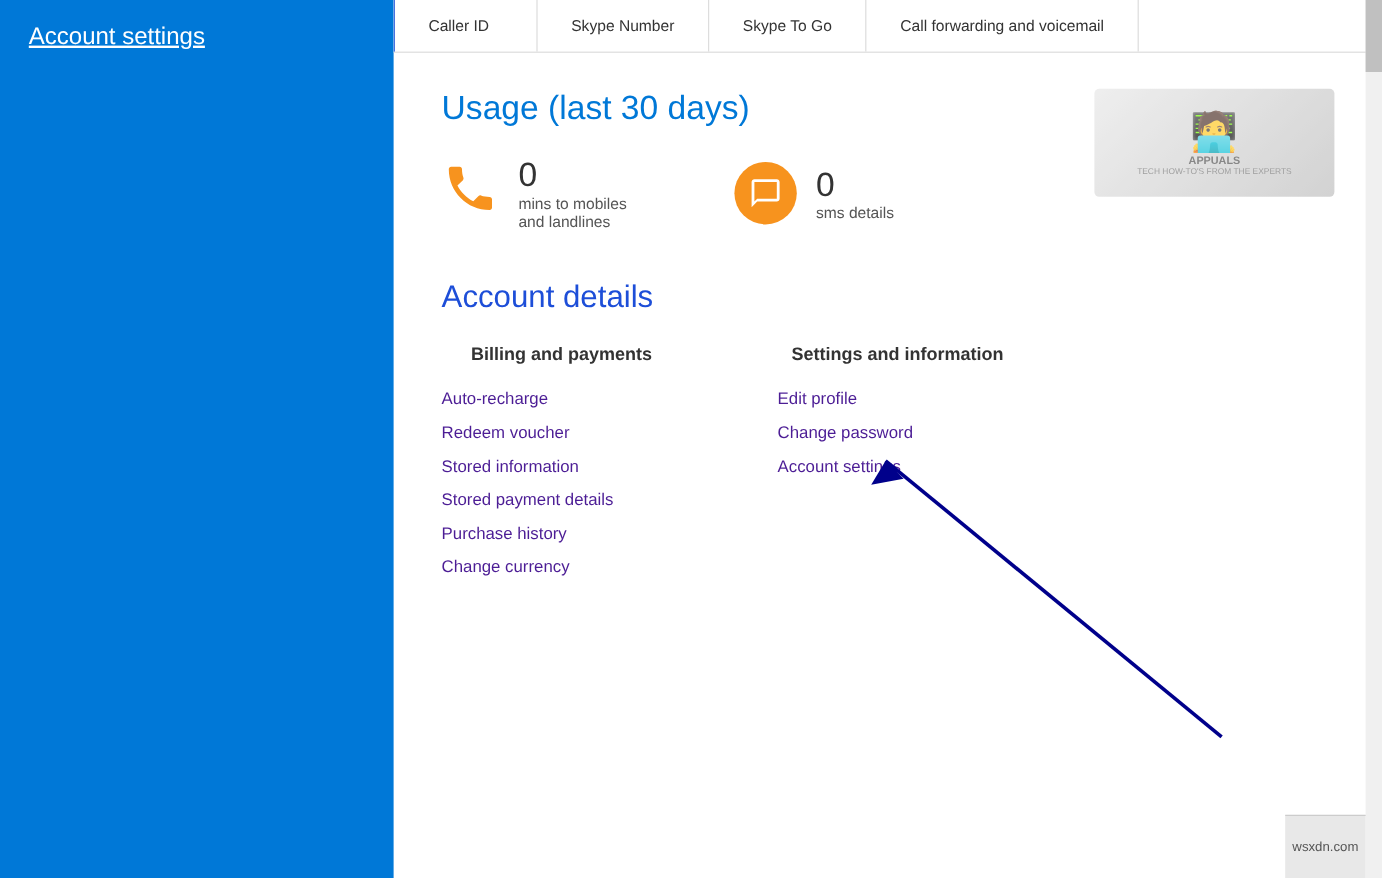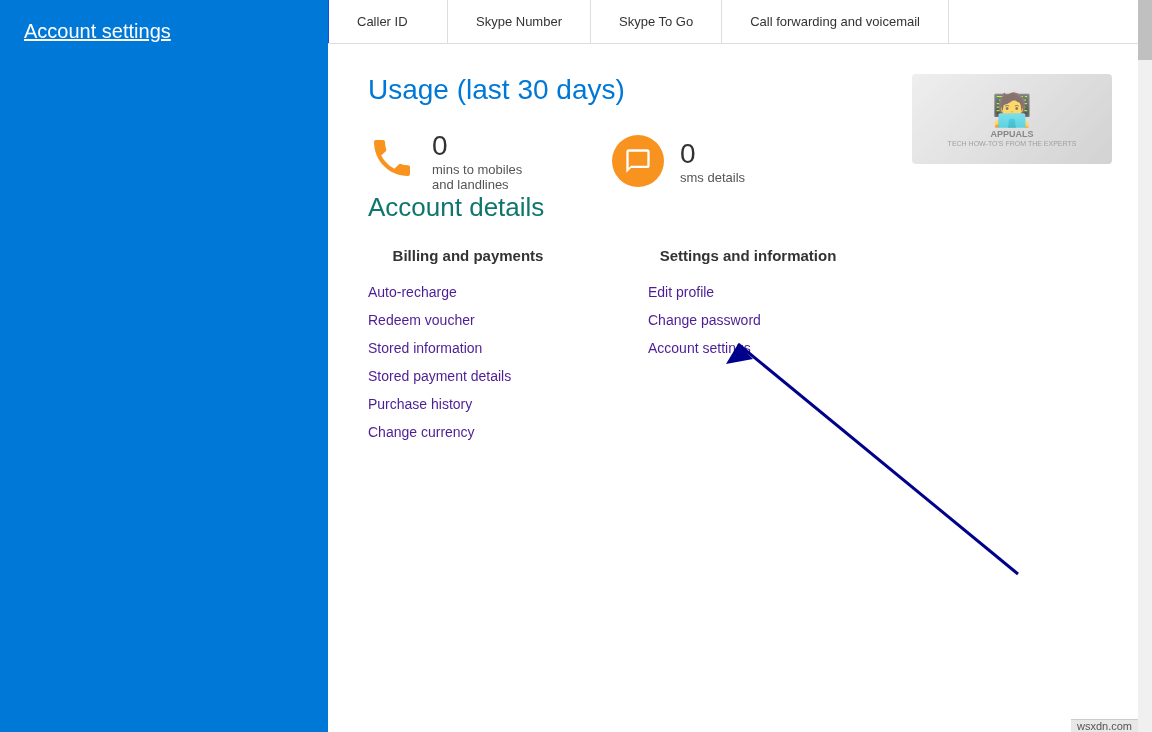--- a/index.html
+++ b/index.html
@@ -64,20 +64,21 @@
     .content {
       flex: 1;
       overflow-y: auto;
       padding: 0 40px 40px 40px;
       position: relative;
     }
 
     
     .usage-section {
       margin-top: 30px;
+      margin-bottom: 40px;
       position: relative;
     }
     .usage-title {
       font-size: 28px;
       color: #0078d7;
       font-weight: 300;
       margin-bottom: 24px;
     }
     .usage-stats {
       display: flex;
@@ -146,21 +147,21 @@
       line-height: 1.2;
     }
     .watermark-subtext {
       font-size: 7px;
       color: #777;
     }
 
     
     .account-details-title {
       font-size: 26px;
-      color: #0f766e;
+      color: #1d4ed8;
       font-weight: 300;
       margin-bottom: 24px;
     }
 
     .details-columns {
       display: flex;
       gap: 80px;
     }
 
     .details-column {
@@ -204,21 +205,21 @@
       top: 0;
       right: 0;
     }
 
     
     .wsxdn-badge {
       position: absolute;
       bottom: 0;
       right: 14px;
       background: #e8e8e8;
-      padding: 0 6px;
+      padding: 20px 6px;
       font-size: 11px;
       color: #555;
       border-top: 1px solid #ccc;
     }
   </style>
 </head>
 <body>
 
 <div class="sidebar">
   <a class="sidebar-link">Account settings</a>

